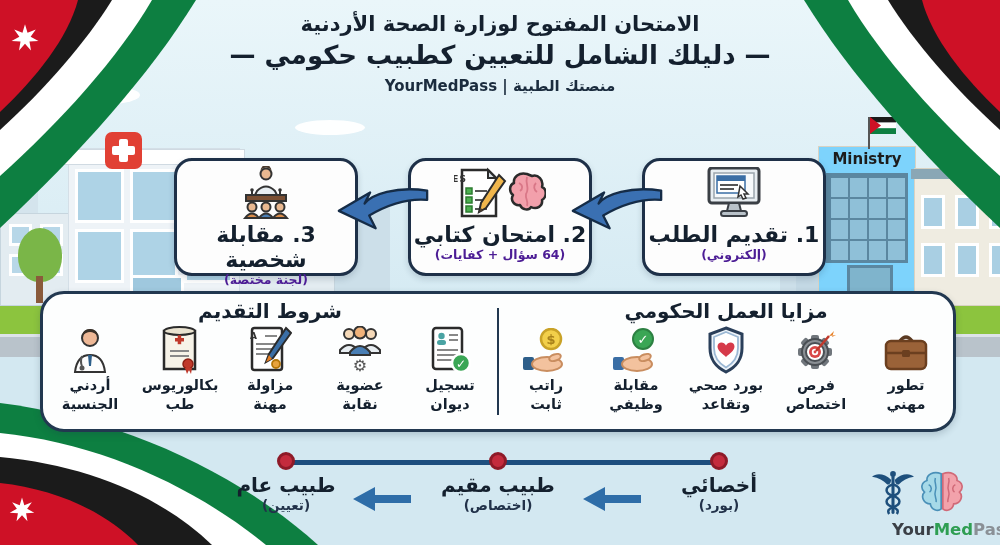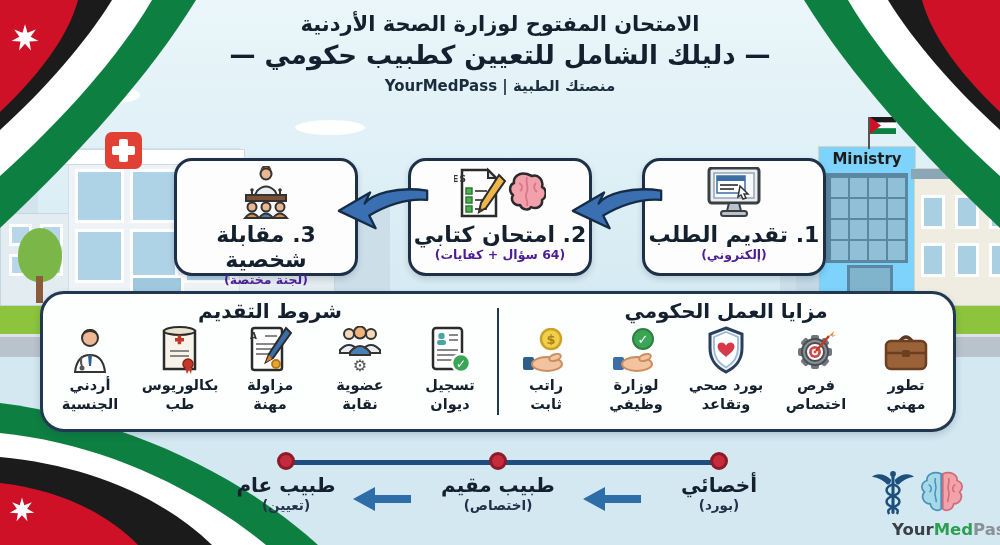--- a/index.html
+++ b/index.html
@@ -308,21 +308,21 @@
         <div class="item">
           <div class="ic">
             <svg width="46" height="46" viewBox="0 0 46 46">
               <circle cx="30" cy="11" r="10" fill="#3aa655" stroke="#2c8042" stroke-width="2"></circle>
               <text x="30" y="16" font-size="13" font-weight="bold" fill="#fff" text-anchor="middle">✓</text>
               <rect x="0" y="29" width="11" height="13" rx="2" fill="#3a6ea5"></rect>
               <ellipse cx="24" cy="36" rx="15" ry="7" fill="#f3c29e" stroke="#c98d5f" stroke-width="2"></ellipse>
               <ellipse cx="32" cy="29.5" rx="6" ry="3.2" fill="#f3c29e" stroke="#c98d5f" stroke-width="2" transform="rotate(-18 32 29.5)"></ellipse>
             </svg>
           </div>
-          <div class="lbl">لوزارة</div>
+          <div class="lbl">مقابلة</div>
           <div class="lbl">وظيفي</div>
         </div>
         <div class="item">
           <div class="ic">
             <svg width="46" height="46" viewBox="0 0 46 46">
               <circle cx="28" cy="11" r="10" fill="#f2cf4a" stroke="#c9a227" stroke-width="2.5"></circle>
               <text x="28" y="16" font-size="13" font-weight="bold" fill="#a8811a" text-anchor="middle">$</text>
               <rect x="0" y="29" width="11" height="13" rx="2" fill="#2e5f8a"></rect>
               <ellipse cx="24" cy="36" rx="15" ry="7" fill="#f3c29e" stroke="#c98d5f" stroke-width="2"></ellipse>
               <ellipse cx="32" cy="29.5" rx="6" ry="3.2" fill="#f3c29e" stroke="#c98d5f" stroke-width="2" transform="rotate(-18 32 29.5)"></ellipse>

